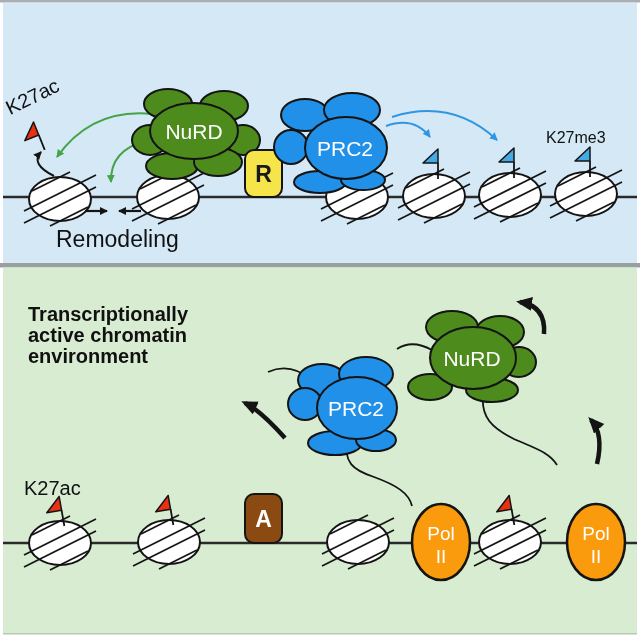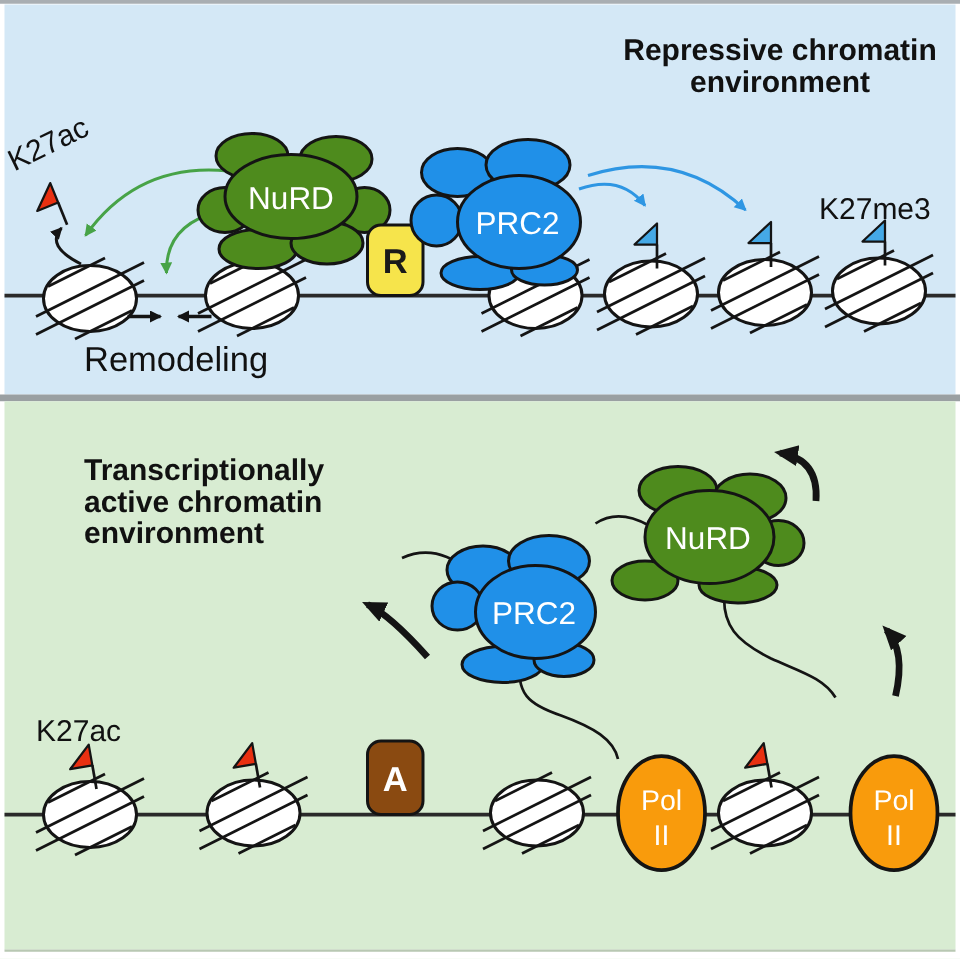--- a/index.html
+++ b/index.html
@@ -2,23 +2,23 @@
 <html><head>
 <meta charset="utf-8">
 <style>
   html,body{margin:0;padding:0;background:#fff;}
   .figure{position:relative;width:640px;height:639px;background:#fff;overflow:hidden;
           font-family:"Liberation Sans",sans-serif;}
   svg{position:absolute;left:0;top:0;}
   .lbl{position:absolute;color:#111;white-space:nowrap;}
   .title{position:absolute;color:#111;font-weight:bold;font-size:20px;line-height:21px;}
   .t-top{left:404px;top:24px;width:232px;text-align:center;}
-  .t-bottom{left:28px;top:304px;width:192px;text-align:left;margin-left:28px;}
+  .t-bottom{left:28px;top:304px;width:192px;text-align:left;}
   .k27ac-top{left:2px;top:99px;font-size:20px;transform:rotate(-26deg);transform-origin:left top;}
-  .k27me3{left:546px;top:129px;font-size:20px;}
+  .k27me3{left:546px;top:129px;font-size:16px;}
   .remodeling{left:56px;top:226px;font-size:23px;}
   .k27ac-bottom{left:24px;top:477px;font-size:20px;}
   text{font-family:"Liberation Sans",sans-serif;}
   .blob-txt{fill:#fff;font-size:21px;text-anchor:middle;}
   .box-txt-dark{fill:#1a1a1a;font-size:23px;font-weight:600;text-anchor:middle;}
   .box-txt-light{fill:#fff;font-size:23px;font-weight:bold;text-anchor:middle;}
   .pol-txt{fill:#fff;font-size:19px;text-anchor:middle;}
 </style>
 </head>
 <body>
@@ -165,20 +165,19 @@
     <text x="441" y="540" class="pol-txt">Pol</text>
     <text x="441" y="563" class="pol-txt">II</text>
   </g>
   <g>
     <ellipse cx="596" cy="542" rx="29" ry="38" fill="#f99b0c" stroke="#141414" stroke-width="2.5"></ellipse>
     <text x="596" y="540" class="pol-txt">Pol</text>
     <text x="596" y="563" class="pol-txt">II</text>
   </g>
 </svg>
 
-<div class="title t-top">Repressive chromatin environment</div>
 <div class="title t-bottom">Transcriptionally active chromatin environment</div>
 <div class="lbl k27ac-top">K27ac</div>
 <div class="lbl k27me3">K27me3</div>
 <div class="lbl remodeling">Remodeling</div>
 <div class="lbl k27ac-bottom">K27ac</div>
 
 </div>
 
 </body></html>

